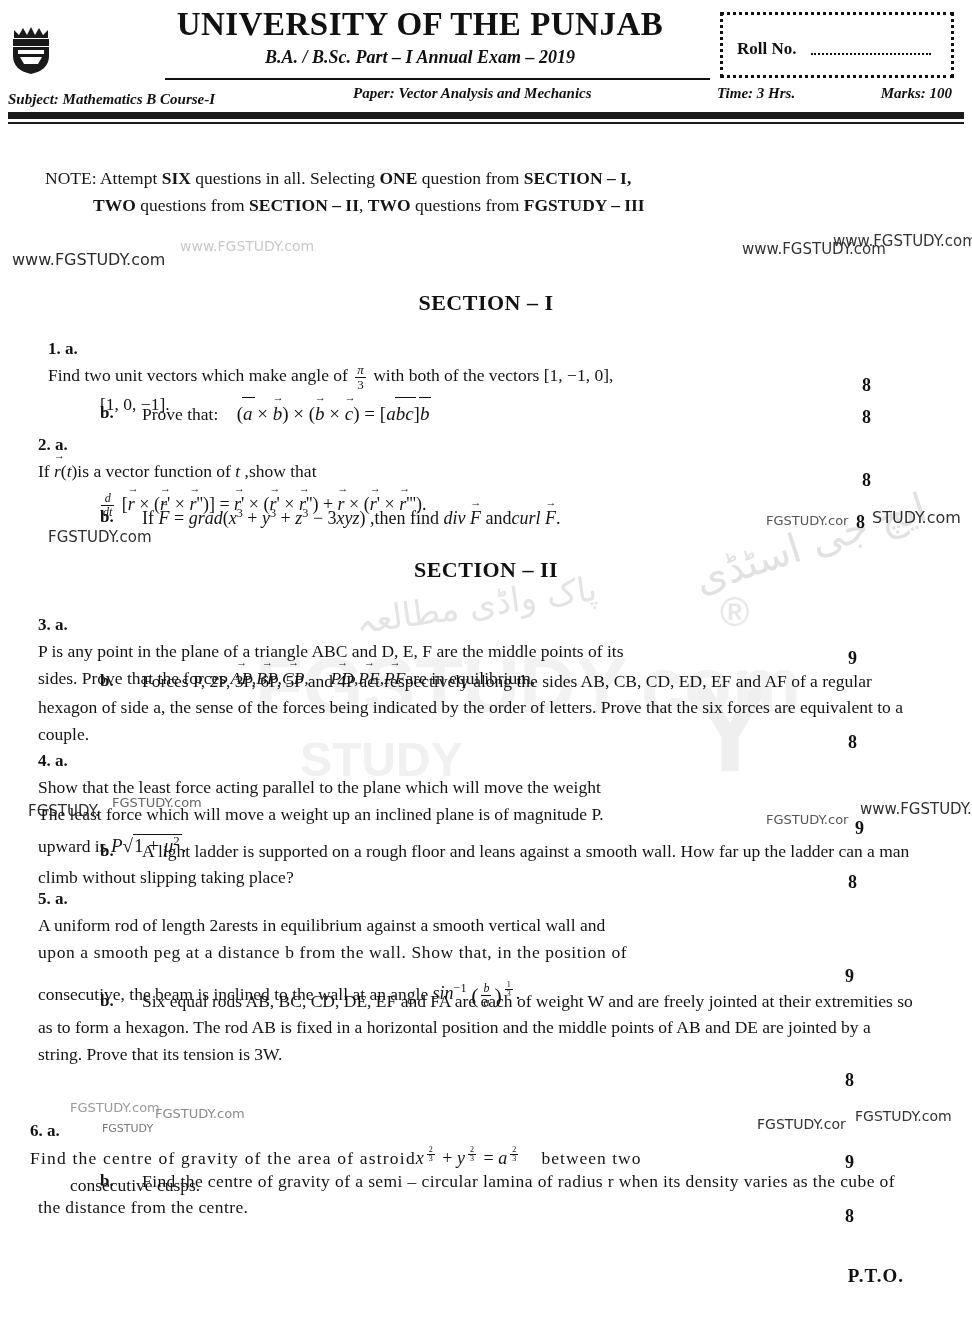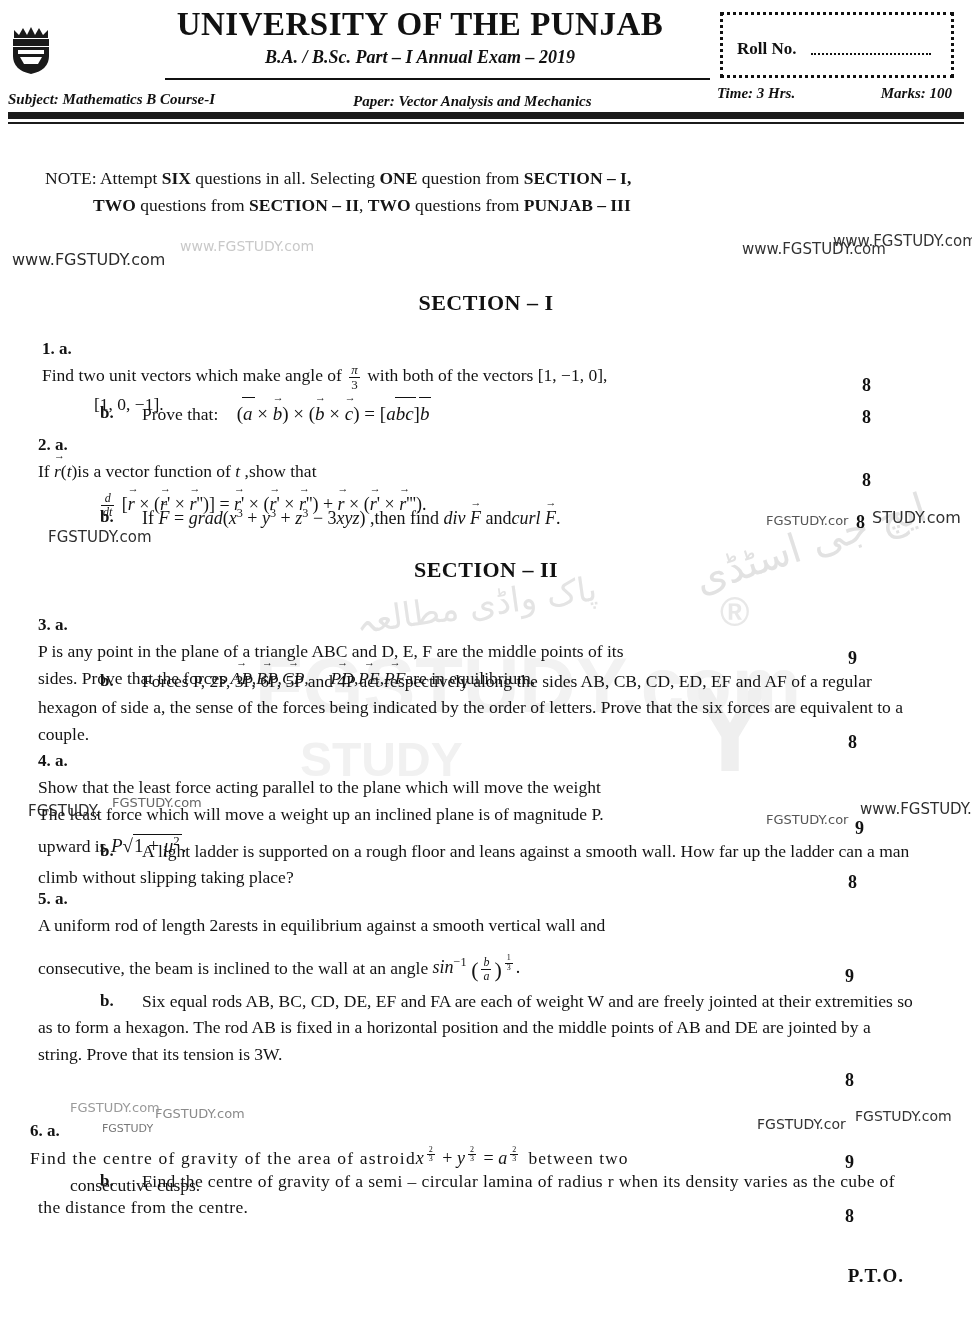--- a/index.html
+++ b/index.html
@@ -101,21 +101,21 @@
     left: 8px;
     top: 85px;
     width: 700px;
     font-family: "Liberation Serif", serif;
     font-weight: bold;
     font-style: italic;
     font-size: 15px;
     color: #111;
   }
   .subject-row .subj { position: absolute; left: 0; top: 6px; }
-  .subject-row .papr { position: absolute; left: 345px; top: 8px; }
+  .subject-row .papr { position: absolute; left: 345px; top: 0; }
 
   .rollbox {
     position: absolute;
     right: 18px;
     top: 12px;
     width: 228px;
     height: 60px;
     border: 3px dotted #111;
   }
   .rollbox .rolllabel {
@@ -328,32 +328,32 @@
   </div>
 
   <div class="hrule"></div>
   <div class="hrule2"></div>
 
   <div class="note">
     <span>
       <span>NOTE: Attempt </span><b>SIX</b><span> questions in all. Selecting </span><b>ONE</b><span> question from </span><b>SECTION – I,</b>
     </span>
     <span class="l2">
-      <b>TWO</b><span> questions from </span><b>SECTION – II</b><span>, </span><b>TWO</b><span> questions from </span><b>PUNJAB – III</b>
+      <b>TWO</b><span> questions from </span><b>SECTION – II</b><span>, </span><b>TWO</b><span> questions from </span><b>FGSTUDY – III</b>
     </span>
   </div>
 
   <div class="wm" style="left:12px; top:250px; font-size:16px; color:#2b2b2b;">www.FGSTUDY.com</div>
   <div class="wm wm-vfaint" style="left:180px; top:238px; font-size:14px;">www.FGSTUDY.com</div>
   <div class="wm" style="left:742px; top:240px; font-size:15px; color:#333;">www.FGSTUDY.com</div>
   <div class="wm" style="left:833px; top:232px; font-size:15px; color:#333;">www.FGSTUDY.com</div>
 
   <div class="sec-head" style="top:290px;">SECTION – I</div>
 
-  <div class="qrow" style="left:42px; top:336px; width:880px;font-family:Liberation Serif, serif;">
+  <div class="qrow" style="left:48px; top:336px; width:880px;font-family:Liberation Serif, serif;">
     <span class="qnum">1. a.</span>
     <span class="qbody">
       <span class="qtext">
         <span>Find two unit vectors which make angle of</span>
         <span class="frac">
           <span class="num it">π</span>
           <span class="den">3</span>
         </span>
         <span>with both of the vectors [1, −1,  0],</span>
       </span>
@@ -451,20 +451,21 @@
 
   <div class="wm" style="left:28px; top:802px; font-size:15px; color:#2f2f2f;">FGSTUDY.</div>
   <div class="wm wm-faint" style="left:112px; top:795px; font-size:13px; color:#666;">FGSTUDY.com</div>
   <div class="wm" style="left:860px; top:800px; font-size:15px; color:#2f2f2f;">www.FGSTUDY.com</div>
   <div class="wm wm-faint" style="left:766px; top:812px; font-size:13px; color:#555;">FGSTUDY.cor</div>
 
   <div class="qrow" style="left:38px; top:886px; width:880px;">
     <span class="qnum">5. a.</span>
     <span class="qbody" style="width:812px;">
       <span class="qtext">A uniform rod of length 2arests in equilibrium against a smooth vertical wall and</span>
+      <span class="qtext" style="letter-spacing:0.6px;">upon a smooth peg at a distance b from the wall. Show that, in the position of</span>
       <span class="qtext" style="margin-top:14px;">
         <span>consecutive, the beam is inclined to the wall at an angle</span>
         <span style="font-size:18px;">
           <span class="it">sin</span><sup class="sm">−1</sup>
           <span style="display:inline-block; vertical-align:middle; font-size:22px;">(</span><span class="frac" style="font-size:12px;"><span class="num it">b</span><span class="den it">a</span></span><span style="display:inline-block; vertical-align:middle; font-size:22px;">)</span><sup class="sm"><span class="frac" style="font-size:8px;"><span class="num">1</span><span class="den">3</span></span></sup>.
         </span>
       </span>
     </span>
   </div>
   <div class="marks" style="left:845px; top:966px;">9</div>
@@ -473,21 +474,21 @@
     <span class="qnum" style="left:62px; width:40px;">b.</span>
     <span class="qbody" style="margin-left:104px; width:800px; text-align:justify;">Six equal rods AB, BC, CD, DE, EF and FA are each of weight W and are freely jointed at their extremities so as to form a hexagon. The rod AB is fixed in a horizontal position and the middle points of AB and DE are jointed by a string. Prove that its tension is 3W.</span>
   </div>
   <div class="marks" style="left:845px; top:1070px;">8</div>
 
   <div class="qrow" style="left:30px; top:1118px; width:900px;">
     <span class="qnum">6. a.</span>
     <span class="qbody" style="width:840px;">
       <span class="qtext">
         <span style="letter-spacing:1.2px;">Find  the  centre  of  gravity  of  the  area  of  astroid</span><span style="font-size:18px;"><span class="it">x</span><sup class="sm"><span class="frac" style="font-size:8px;"><span class="num">2</span><span class="den">3</span></span></sup> + <span class="it">y</span><sup class="sm"><span class="frac" style="font-size:8px;"><span class="num">2</span><span class="den">3</span></span></sup> = <span class="it">a</span><sup class="sm"><span class="frac" style="font-size:8px;"><span class="num">2</span><span class="den">3</span></span></sup></span>
-        <span style="letter-spacing:1px; margin-left:3px;">between  two</span>
+        <span style="letter-spacing:1px; margin-left:16px;">between  two</span>
       </span>
       <span class="qtext" style="margin-left:40px;">consecutive cusps.</span>
     </span>
   </div>
   <div class="marks" style="left:845px; top:1152px;">9</div>
 
   <div class="qrow" style="left:38px; top:1168px; width:880px;">
     <span class="qnum" style="left:62px; width:40px;">b.</span>
     <span class="qbody" style="margin-left:104px; width:812px; letter-spacing:0.4px;">Find the centre of gravity of a semi – circular lamina of radius r when its density varies as the cube of the distance from the centre.</span>
   </div>

